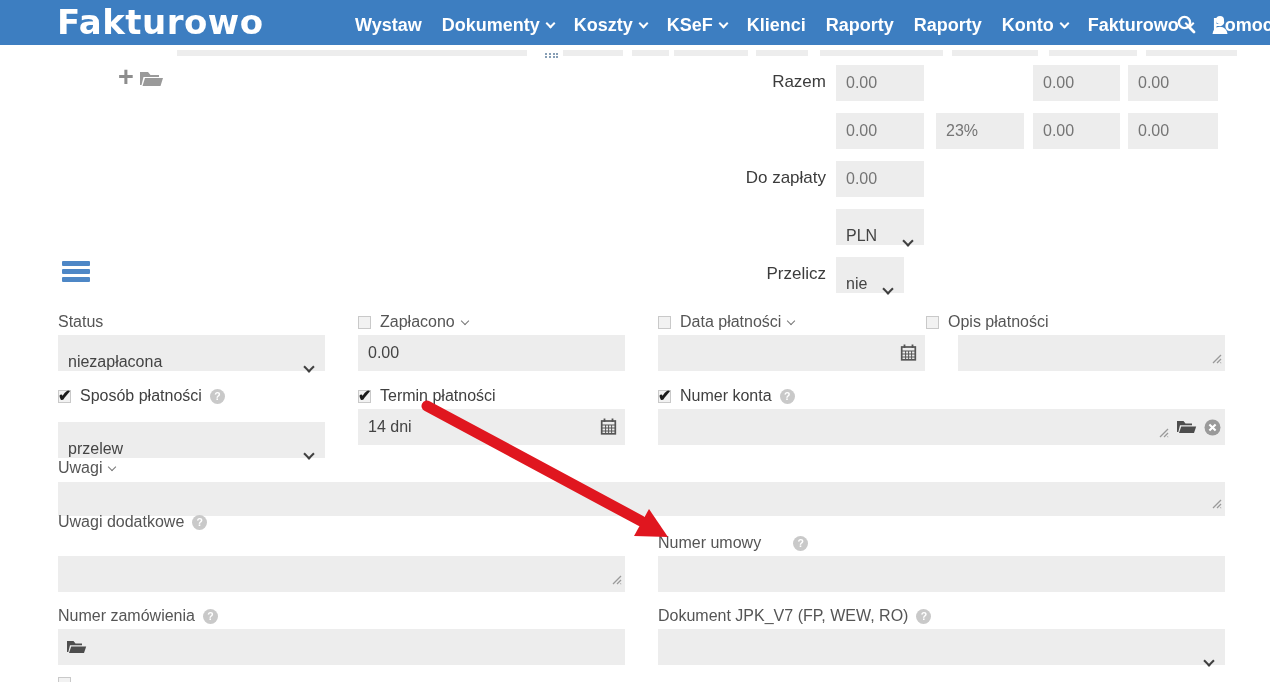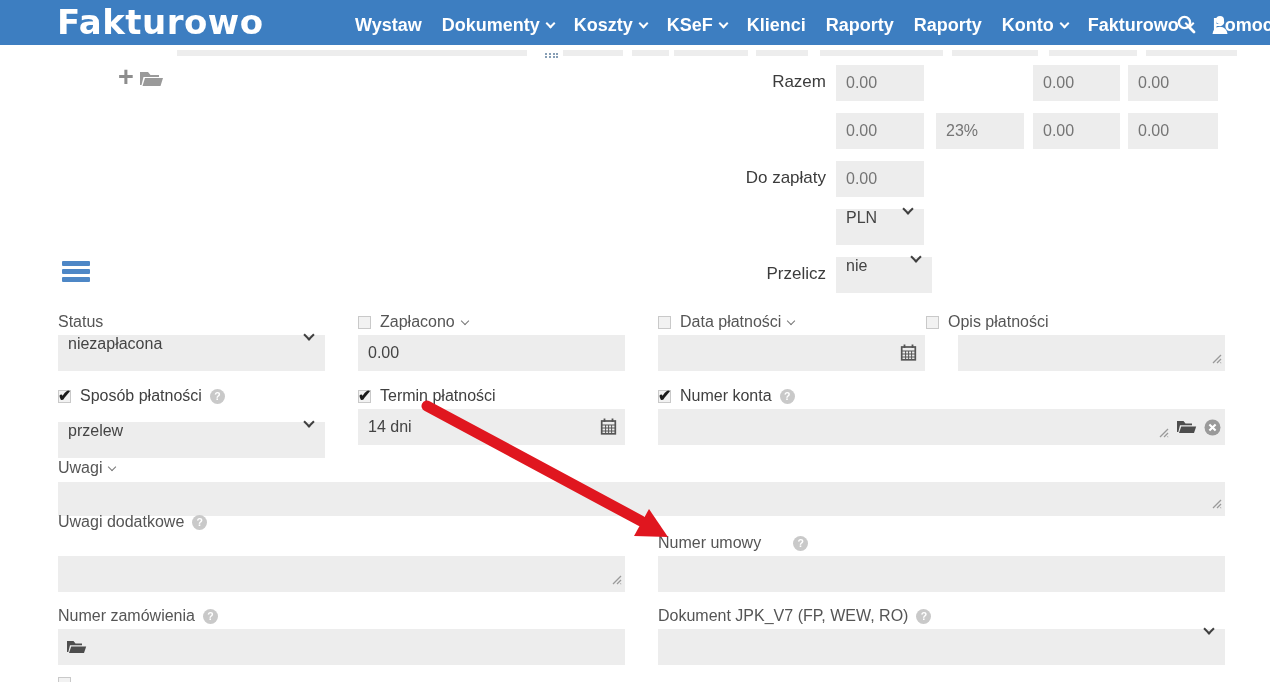--- a/index.html
+++ b/index.html
@@ -19,21 +19,21 @@
   .icon-btn { position:absolute; top:14px; cursor:pointer; }
 
   
   .frag { position:absolute; height:6px; top:50px; background:#ededed; }
   .frag-dots { position:absolute; top:44px; }
 
   
   .inp, .sel, .ta { position:absolute; height:36px; background:#ededed; border:none; font-size:16px;
     color:#444; padding:0 10px; font-family:"Liberation Sans", sans-serif; }
   .inp.muted { color:#757575; }
-  .sel { display:flex; align-items:flex-start; justify-content:space-between; cursor:pointer; }
+  .sel { display:flex; align-items:flex-end; justify-content:space-between; cursor:pointer; }
   .chev-d { width:8px; height:8px; border-right:2px solid #3f3f3f; border-bottom:2px solid #3f3f3f;
     transform:rotate(45deg); margin-top:-4px; margin-right:2px; }
   .ta { padding-top:7px; }
   .lbl { position:absolute; font-size:16px; color:#555; height:20px; display:flex; align-items:center; white-space:nowrap; }
   .rlbl { position:absolute; left:600px; width:226px; text-align:right; font-size:17px; color:#3c3c3c; display:block; }
   .chev-s { display:inline-block; width:6px; height:6px; border-right:1.6px solid #777; border-bottom:1.6px solid #777;
     transform:rotate(45deg); margin-left:7px; margin-top:-3px; }
   .chk { position:relative; display:inline-block; width:13px; height:13px; background:#f2f2f2;
     border:1px solid #c9c9c9; margin-right:9px; cursor:pointer; flex:none; }
   .chk.checked::after { content:"✔"; position:absolute; left:-1px; top:-5px; font-size:16px;
@@ -150,21 +150,21 @@
 
   <span class="rlbl" style="top:168px;">Do zapłaty</span>
   <input class="inp muted" style="left: 836px; top: 161px; width: 88px;" value="0.00">
 
   <div class="sel" style="left:836px;top:209px;width:88px;">
     <span>PLN</span>
       <i class="chev-d"></i>
   </div>
 
   <span class="rlbl" style="top:264px;">Przelicz</span>
-  <div class="sel" style="left:836px;top:257px;width:96px;">
+  <div class="sel" style="left:836px;top:257px;width:68px;">
     <span>nie</span>
       <i class="chev-d"></i>
   </div>
 
   <div class="burger">
       <div></div>
       <div></div>
       <div></div>
     </div>
 

